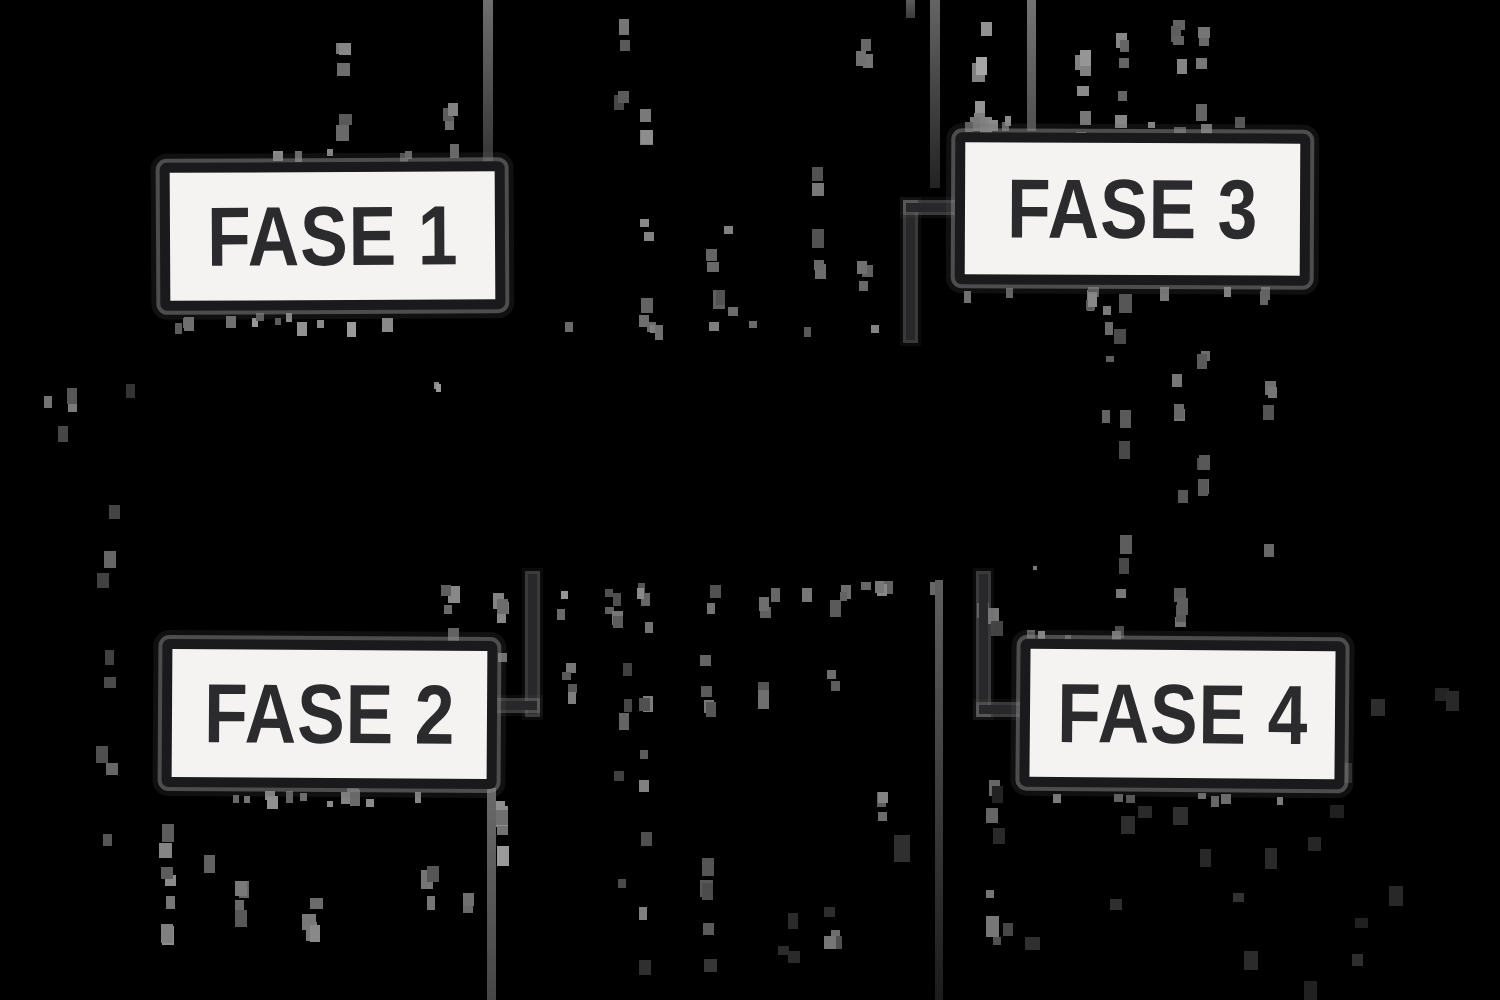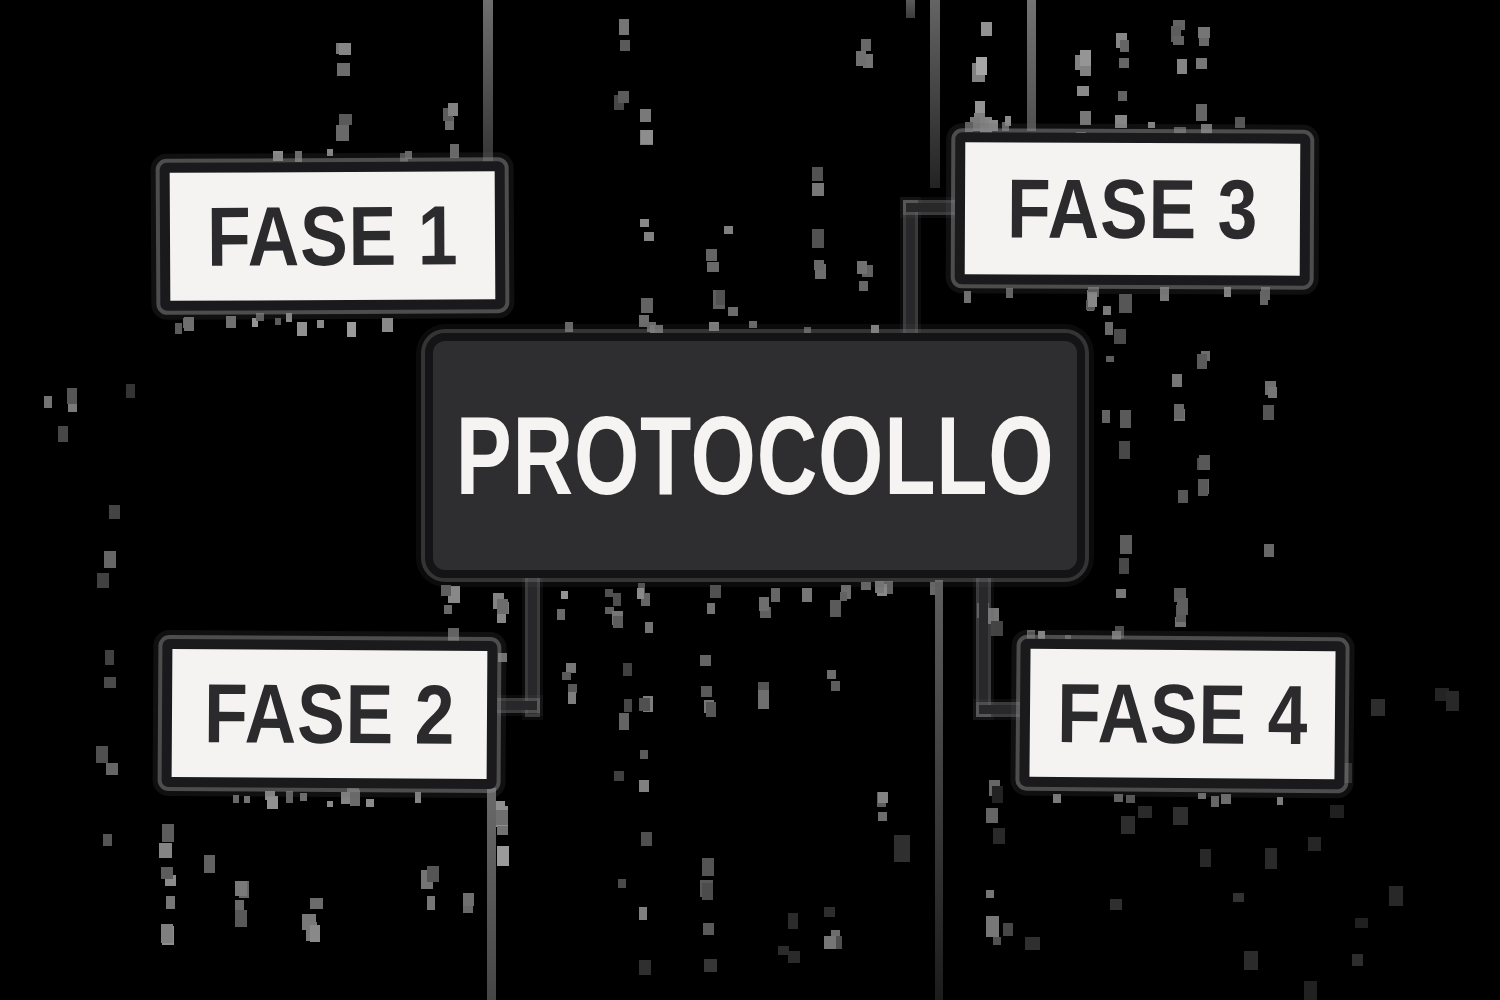--- a/index.html
+++ b/index.html
@@ -387,23 +387,20 @@
       <div class="nbar" style="left: 935px; top: 580px; width: 8px; height: 420px; background: linear-gradient(rgb(95, 95, 95), rgb(28, 28, 28));"></div>
     </div>
 
   <div class="connector" id="conn-3-v"></div>
   <div class="connector" id="conn-3-h"></div>
   <div class="connector" id="conn-2-v"></div>
   <div class="connector" id="conn-2-h"></div>
   <div class="connector" id="conn-4-v"></div>
   <div class="connector" id="conn-4-h"></div>
 
-  <div class="node node--dark" id="node-protocollo">
-    <span class="center-label">PROTOCOLLO</span>
-  </div>
 
   <div class="node node--light" id="node-fase-1">
     <span class="phase-label">FASE 1</span>
   </div>
 
   <div class="node node--light" id="node-fase-2">
     <span class="phase-label">FASE 2</span>
   </div>
 
   <div class="node node--light" id="node-fase-3">

